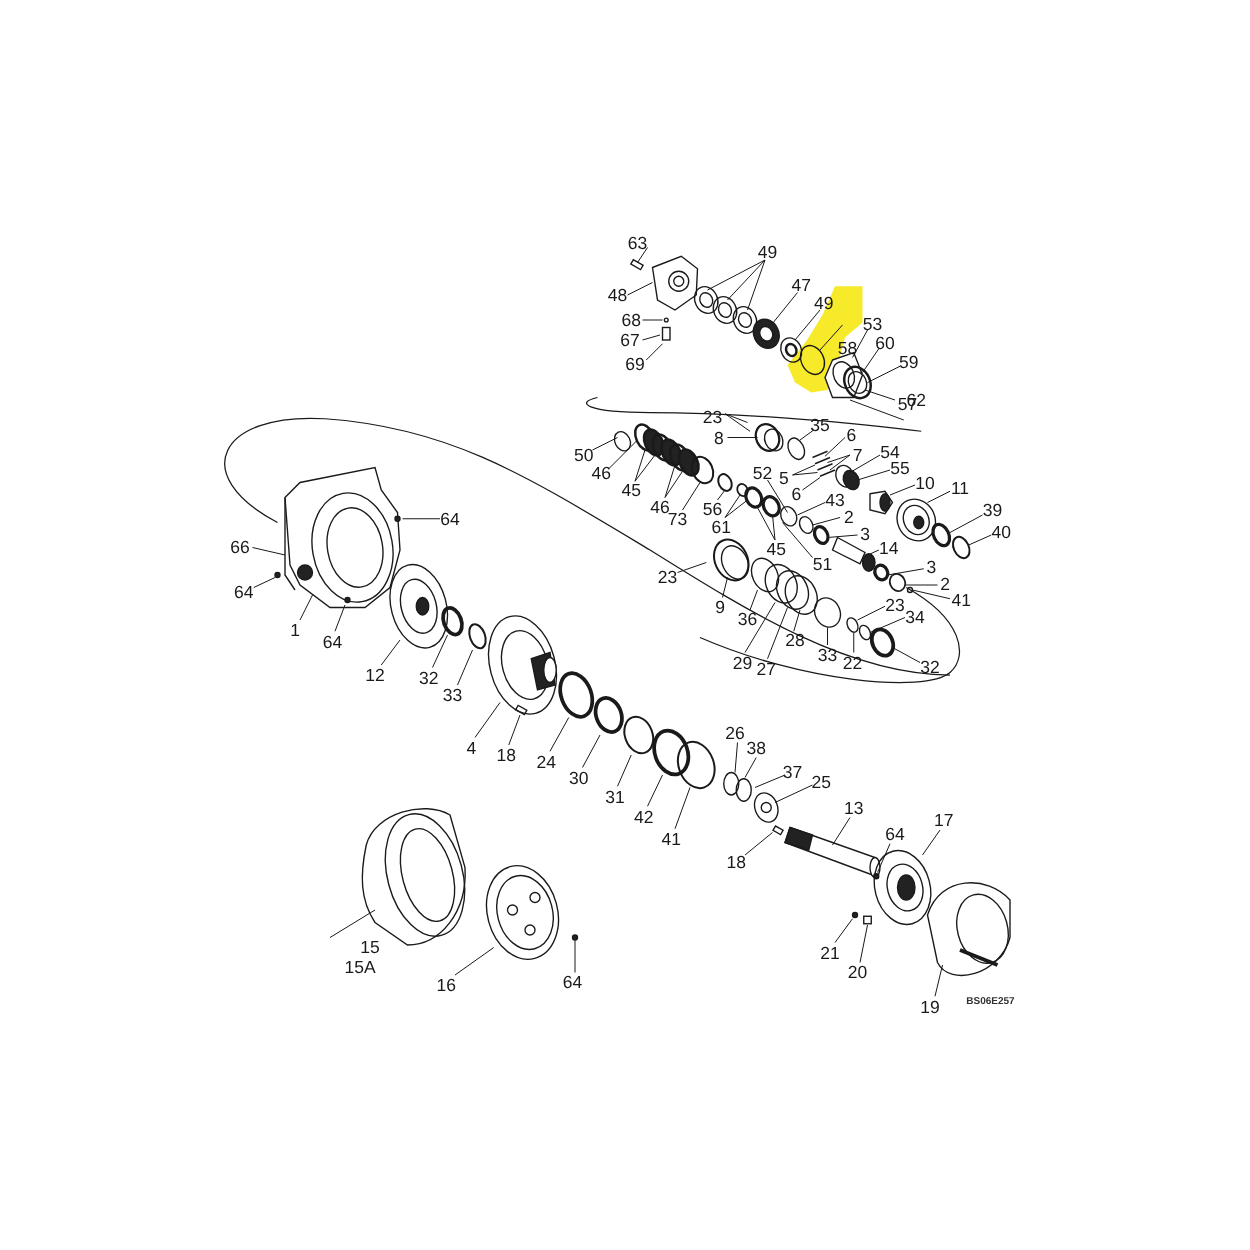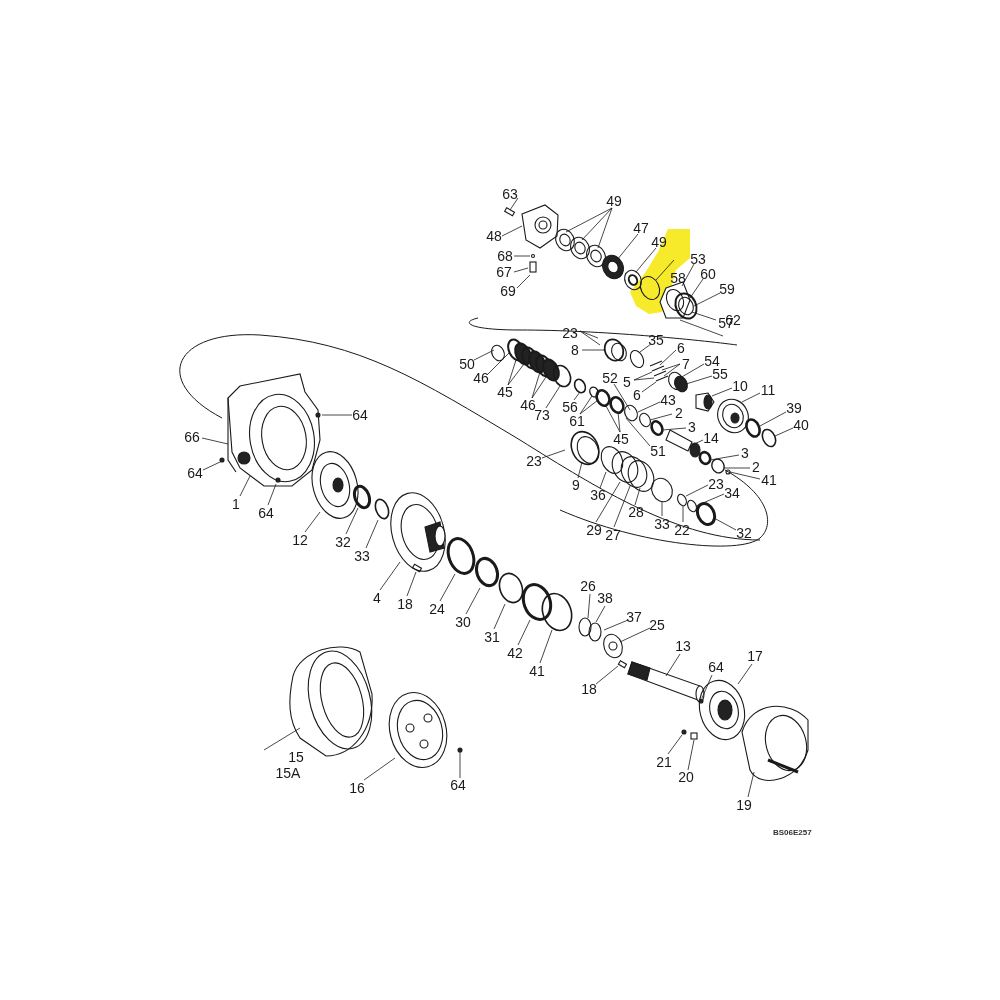--- a/index.html
+++ b/index.html
@@ -368,13 +368,13 @@
     <div class="lbl" style="left: 755px; top: 656px;">17</div>
     <div class="lbl" style="left: 664px; top: 762px;">21</div>
     <div class="lbl" style="left: 686px; top: 777px;">20</div>
     <div class="lbl" style="left: 744px; top: 805px;">19</div>
     <div class="lbl" style="left: 256px; top: 757px; margin-left: 40px;">15</div>
     <div class="lbl" style="left: 260px; top: 773px; margin-left: 28px;">15A</div>
     <div class="lbl" style="left: 357px; top: 788px;">16</div>
     <div class="lbl" style="left: 458px; top: 785px;">64</div>
   </div>
 
-<div class="lbl ref" style="left:773px;top:797px;margin-top:32px;">BS06E257</div>
+<div class="lbl ref" style="left:773px;top:797px;">BS06E257</div>
 
 </body></html>

